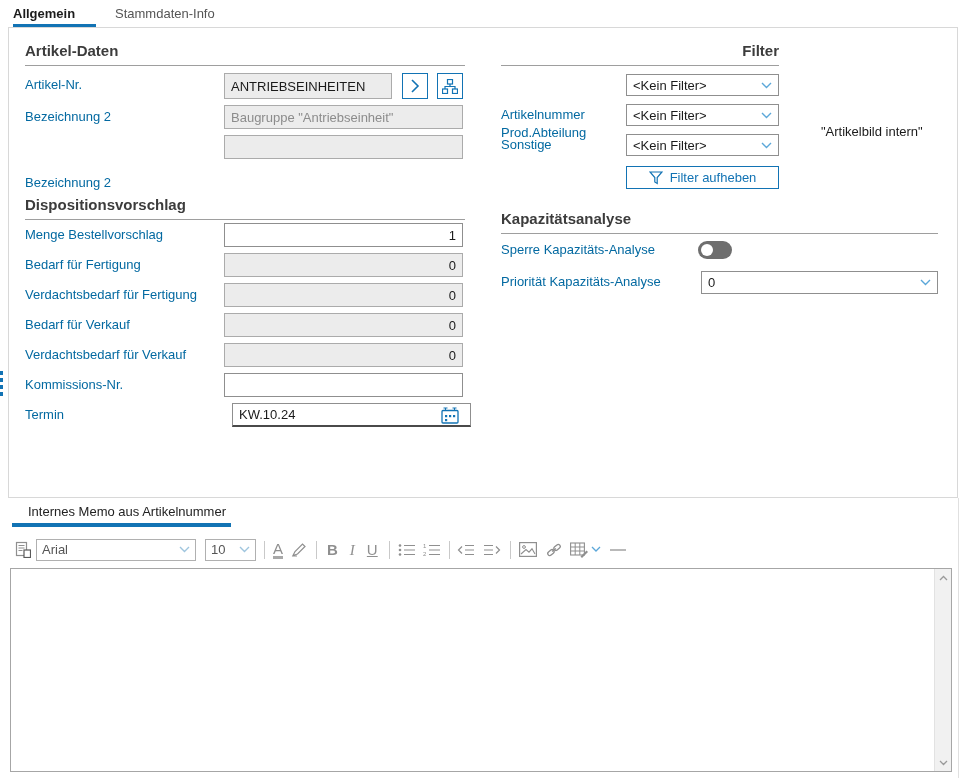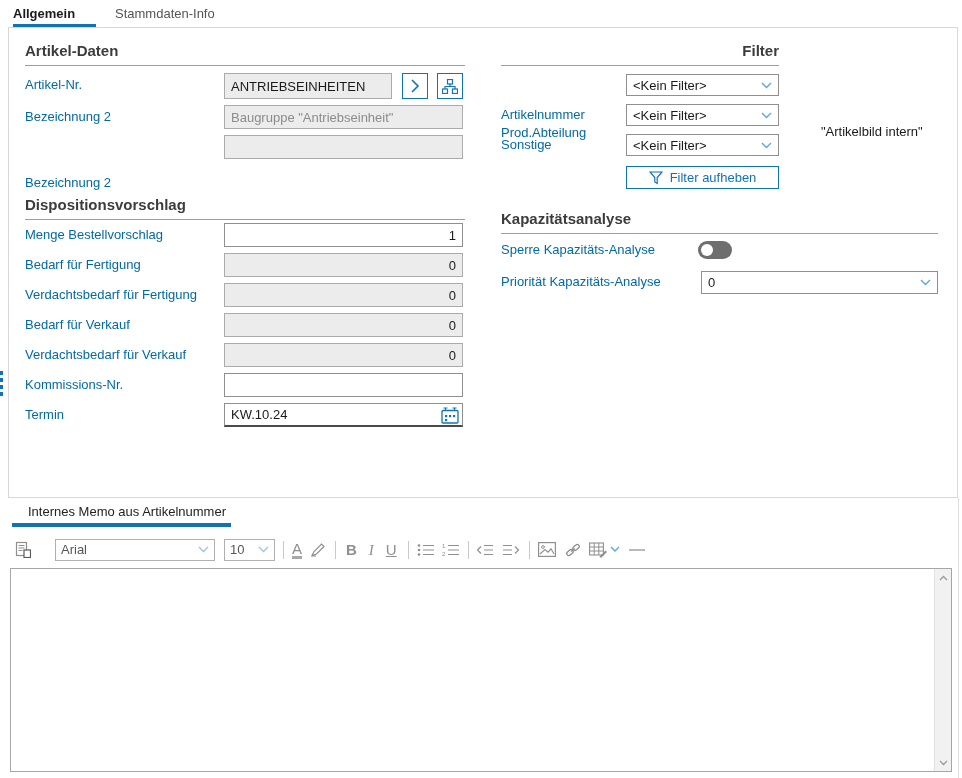--- a/index.html
+++ b/index.html
@@ -157,21 +157,21 @@
   <input class="fld num ro" style="left: 215px; top: 285px; width: 239px; height: 24px;" readonly="" value="0">
 
   <div class="abs lbl" style="left:16px; top:315px;">Verdachtsbedarf für Verkauf</div>
   <input class="fld num ro" style="left: 215px; top: 315px; width: 239px; height: 24px;" readonly="" value="0">
 
   <div class="abs lbl" style="left:16px; top:345px;">Kommissions-Nr.</div>
   <input class="fld" style="left: 215px; top: 345px; width: 239px; height: 24px;" readonly="" value="">
 
   <div class="abs lbl" style="left:16px; top:375px;">Termin</div>
   <div class="abs" style="left:215px; top:375px; width:239px; height:24px;">
-    <input class="fld termin-field" style="left: 0px; top: 0px; width: 239px; height: 24px;" readonly="" value="KW.10.24">
+    <input class="fld termin-field" style="left: 8px; top: 0px; width: 239px; height: 24px;" readonly="" value="KW.10.24">
     <svg id="termin-calendar" viewBox="0 0 18 17">
       <rect x="1" y="3.5" width="16" height="12.5" rx="1" fill="none" stroke="#1273b4" stroke-width="1.3"></rect>
       <path d="M4.5 1 V3.5 M13.5 1 V3.5 M2.5 1 H6.5 M11.5 1 H15.5" stroke="#1273b4" stroke-width="1.1" fill="none"></path>
       <rect x="4" y="8" width="2.2" height="2.2" fill="#1273b4"></rect>
       <rect x="8" y="8" width="2.2" height="2.2" fill="#1273b4"></rect>
       <rect x="12" y="8" width="2.2" height="2.2" fill="#1273b4"></rect>
       <rect x="4" y="12" width="2.2" height="2.2" fill="#1273b4"></rect>
     </svg>
   </div>
 
@@ -196,21 +196,21 @@
 <div class="abs" id="memo-underline"></div>
 
 <div class="abs" id="memo-toolbar">
   <span class="tb-ico" style="margin-left:4px;">
     <svg width="17" height="17" viewBox="0 0 17 17">
       <rect x="2.5" y="1.5" width="10" height="13" fill="none" stroke="#8f8f8f" stroke-width="1.2"></rect>
       <path d="M4.5 4.5 H10.5 M4.5 7 H10.5 M4.5 9.5 H8.5" stroke="#8f8f8f" stroke-width="1" fill="none"></path>
       <rect x="10" y="9" width="6.5" height="7.5" fill="#fff" stroke="#5a5a5a" stroke-width="1.2"></rect>
     </svg>
   </span>
-  <div class="tb-combo" style="margin-left:24px; width:160px;">
+  <div class="tb-combo" style="margin-left:5px; width:160px;">
     <span class="cv">Arial</span>
     <svg width="11" height="7" viewBox="0 0 11 7">
       <path d="M1 1 L5.5 5.5 L10 1" fill="none" stroke="#9fc5de" stroke-width="1.4"></path>
     </svg>
   </div>
   <div class="tb-combo" style="margin-left:9px; width:51px;">
     <span class="cv">10</span>
     <svg width="11" height="7" viewBox="0 0 11 7">
       <path d="M1 1 L5.5 5.5 L10 1" fill="none" stroke="#9fc5de" stroke-width="1.4"></path>
     </svg>

